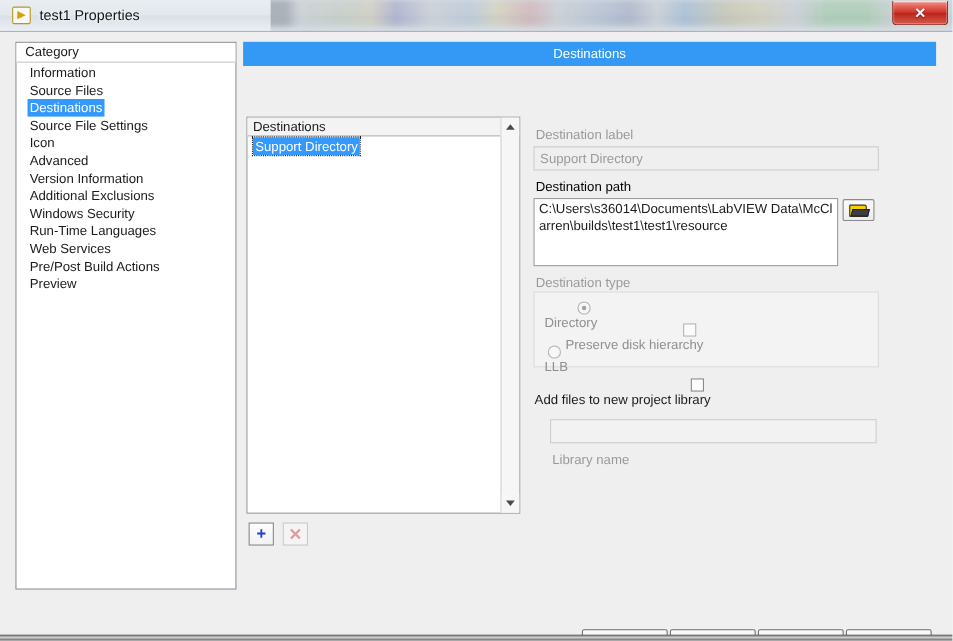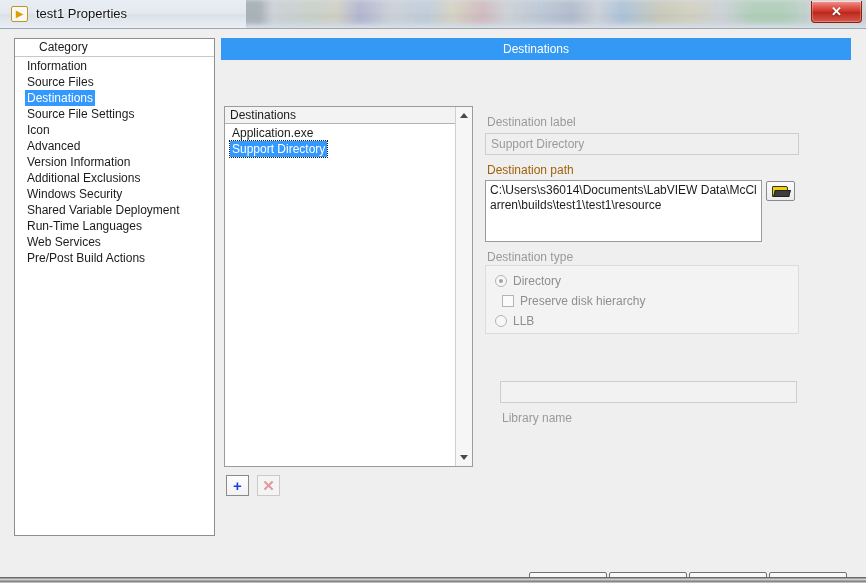--- a/index.html
+++ b/index.html
@@ -122,21 +122,21 @@
     width: 201px; height: 498px;
     background: #ffffff;
     border: 1px solid #8a8f95;
   }
   #category-header {
     position: absolute;
     left: 0; top: 0;
     width: 199px; height: 18px;
     background: #ffffff;
     border-bottom: 1px solid #c8c8c8;
-    padding-left: 24px;
+    padding-left: 8px;
     line-height: 17px;
     font-size: 12px;
     color: #1b1b1b;
   }
   #category-list {
     position: absolute;
     left: 0; top: 19px;
     width: 161px;
   }
   .cat-item {
@@ -245,21 +245,21 @@
     color: #e09aa0;
     border-color: #c9c9c9;
     background: #f4f4f4;
     cursor: default;
   }
 
   
   .field-label {
     position: absolute;
     font-size: 12px;
-    color: #a16207;
+    color: #000000;
     white-space: nowrap;
   }
   .field-label.disabled { color: #9a9a9a; }
 
   #dest-label-caption { left: 487px; top: 86px; }
   #dest-label-input {
     position: absolute;
     left: 485px; top: 104px;
     width: 314px; height: 22px;
     background: #efefef;
@@ -319,23 +319,24 @@
   #dest-type-caption { left: 487px; top: 221px; text-align: right; }
   #dest-type-group {
     position: absolute;
     left: 485px; top: 236px;
     width: 314px; height: 69px;
     background: #f3f3f3;
     border: 1px solid #dcdcdc;
   }
   .radio-row, .check-row {
     position: absolute;
-    display: flex; align-items: center;
+    display: flex; align-items: flex-end;
     font-size: 12px;
     white-space: nowrap;
+    flex-direction: column;
   }
   .radio {
     width: 12px; height: 12px;
     border-radius: 50%;
     border: 1px solid #b4b4b4;
     background: #f7f7f7;
     margin-right: 6px;
     position: relative;
     flex: none;
   }
@@ -349,21 +350,21 @@
   }
   .checkbox {
     width: 12px; height: 12px;
     border: 1px solid #b4b4b4;
     background: #fbfbfb;
     margin-right: 6px;
     flex: none;
   }
   .checkbox.enabled { border-color: #8a8a8a; }
   #row-directory { left: 9px; top: 8px; color: #8f8f8f; }
-  #row-preserve  { left: 16px; top: 28px; color: #8f8f8f; }
+  #row-preserve  { left: 28px; top: 28px; color: #8f8f8f; }
   #row-llb       { left: 9px; top: 48px; color: #8f8f8f; }
 
   #row-addlib {
     position: absolute;
     left: 486px; top: 315px;
     color: #1b1b1b;
   }
   #lib-name-caption { left: 502px; top: 336px; margin-top: 46px; }
   #lib-name-input {
     position: absolute;
@@ -424,35 +425,34 @@
       <div id="category-list">
           <div class="cat-item"><span class="txt">Information</span></div>
           <div class="cat-item"><span class="txt">Source Files</span></div>
           <div class="cat-item selected"><span class="txt">Destinations</span></div>
           <div class="cat-item"><span class="txt">Source File Settings</span></div>
           <div class="cat-item"><span class="txt">Icon</span></div>
           <div class="cat-item"><span class="txt">Advanced</span></div>
           <div class="cat-item"><span class="txt">Version Information</span></div>
           <div class="cat-item"><span class="txt">Additional Exclusions</span></div>
           <div class="cat-item"><span class="txt">Windows Security</span></div>
-          <div class="cat-item"><span class="txt">Shared Variable Deployment</span></div>
           <div class="cat-item"><span class="txt">Run-Time Languages</span></div>
           <div class="cat-item"><span class="txt">Web Services</span></div>
           <div class="cat-item"><span class="txt">Pre/Post Build Actions</span></div>
+          <div class="cat-item"><span class="txt">Preview</span></div>
         </div>
     </div>
 
     <div id="section-banner">
       <span>Destinations</span>
     </div>
 
     <div id="dest-listbox">
       <div id="dest-list-header">Destinations</div>
       <div id="dest-items">
-          <div class="dest-item"><span class="txt">Application.exe</span></div>
           <div class="dest-item selected"><span class="txt">Support Directory</span></div>
         </div>
       <div id="dest-scrollbar">
         <div class="sb-arrow" id="sb-up">
             <span class="tri"></span>
           </div>
         <div class="sb-arrow" id="sb-down">
             <span class="tri"></span>
           </div>
       </div>
@@ -486,20 +486,24 @@
       <div class="check-row" id="row-preserve">
         <span class="checkbox"></span>
         <span>Preserve disk hierarchy</span>
       </div>
       <div class="radio-row" id="row-llb">
         <span class="radio"></span>
         <span>LLB</span>
       </div>
     </div>
 
+    <div class="check-row" id="row-addlib">
+      <span class="checkbox enabled"></span>
+      <span>Add files to new project library</span>
+    </div>
     <div class="field-label disabled" id="lib-name-caption">Library name</div>
     <div id="lib-name-input"></div>
 
     <div class="dlg-btn" id="btn-build">
       <span>Build</span>
     </div>
     <div class="dlg-btn" id="btn-ok">
       <span>OK</span>
     </div>
     <div class="dlg-btn" id="btn-cancel">

